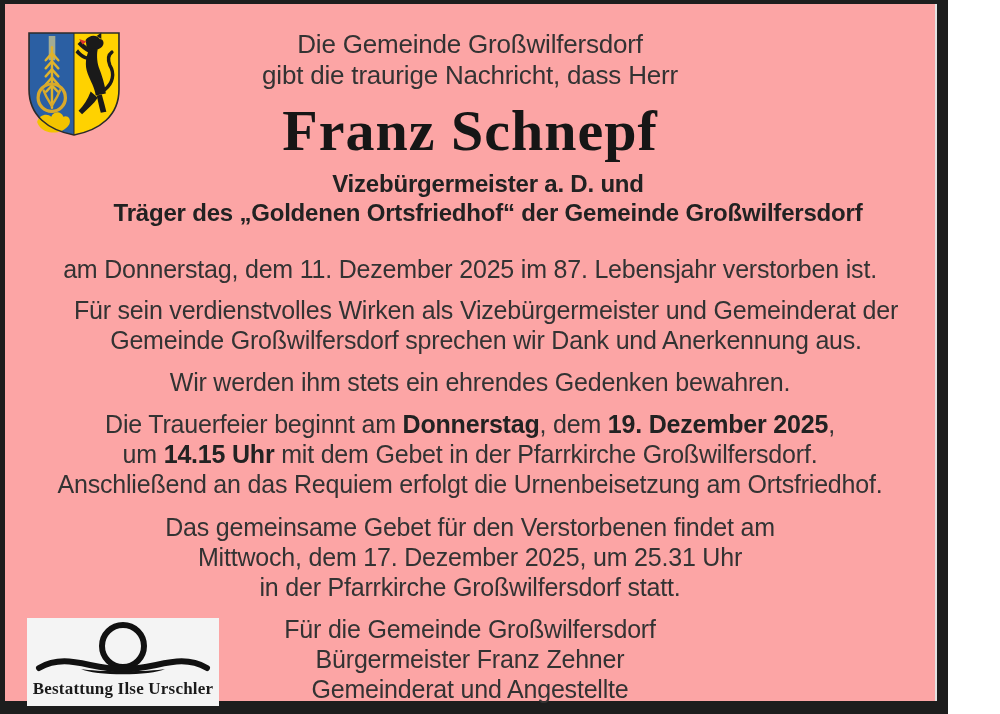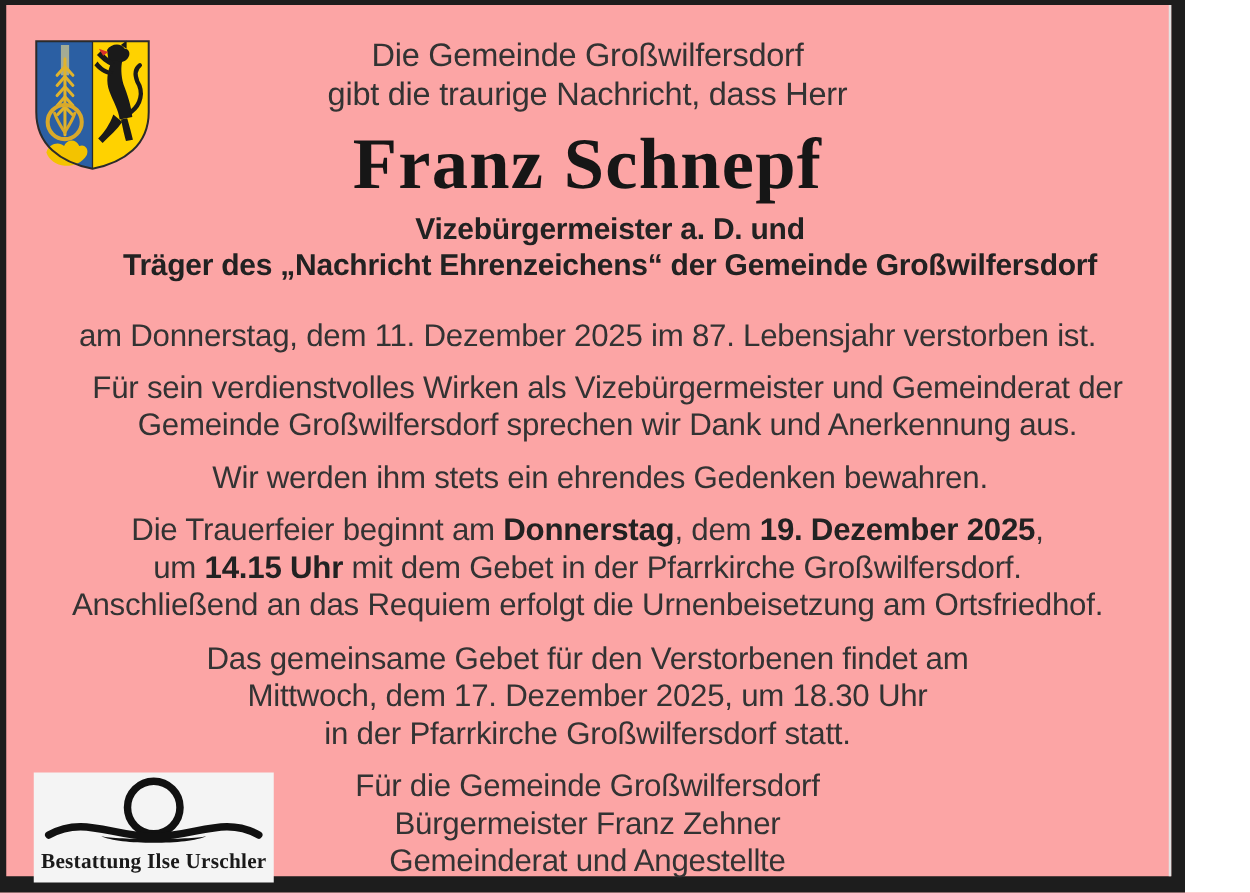--- a/index.html
+++ b/index.html
@@ -126,41 +126,41 @@
     <div class="content">
       <div class="intro">
         <div>Die Gemeinde Großwilfersdorf</div>
         <div>gibt die traurige Nachricht, dass Herr</div>
       </div>
 
       <div class="name">Franz Schnepf</div>
 
       <div class="subtitle">
         <div>Vizebürgermeister a. D. und</div>
-        <div>Träger des „Nachricht Ehrenzeichens“ der Gemeinde Großwilfersdorf</div>
+        <div>Träger des „Goldenen Ortsfriedhof“ der Gemeinde Großwilfersdorf</div>
       </div>
 
       <div class="para p1">am Donnerstag, dem 11. Dezember 2025 im 87. Lebensjahr verstorben ist.</div>
 
       <div class="para p2">
         <div>Für sein verdienstvolles Wirken als Vizebürgermeister und Gemeinderat der</div>
         <div>Gemeinde Großwilfersdorf sprechen wir Dank und Anerkennung aus.</div>
       </div>
 
       <div class="para p3">Wir werden ihm stets ein ehrendes Gedenken bewahren.</div>
 
       <div class="para p4">
         <div><span>Die Trauerfeier beginnt am </span><span class="b">Donnerstag</span><span>, dem </span><span class="b">19. Dezember 2025</span><span>,</span></div>
         <div><span>um </span><span class="b">14.15 Uhr</span><span> mit dem Gebet in der Pfarrkirche Großwilfersdorf.</span></div>
         <div>Anschließend an das Requiem erfolgt die Urnenbeisetzung am Ortsfriedhof.</div>
       </div>
 
       <div class="para p5">
         <div>Das gemeinsame Gebet für den Verstorbenen findet am</div>
-        <div>Mittwoch, dem 17. Dezember 2025, um 18.30 Uhr</div>
+        <div>Mittwoch, dem 17. Dezember 2025, um 25.31 Uhr</div>
         <div>in der Pfarrkirche Großwilfersdorf statt.</div>
       </div>
 
       <div class="closing">
         <div>Für die Gemeinde Großwilfersdorf</div>
         <div>Bürgermeister Franz Zehner</div>
         <div>Gemeinderat und Angestellte</div>
       </div>
     </div>
 

